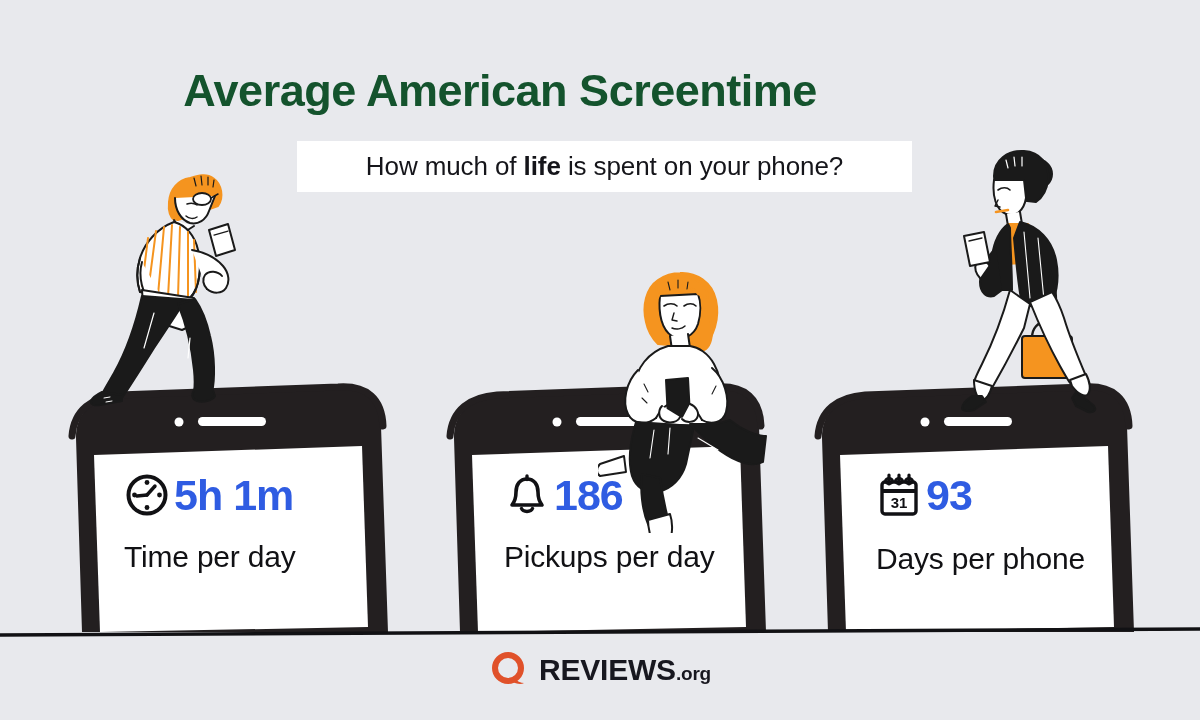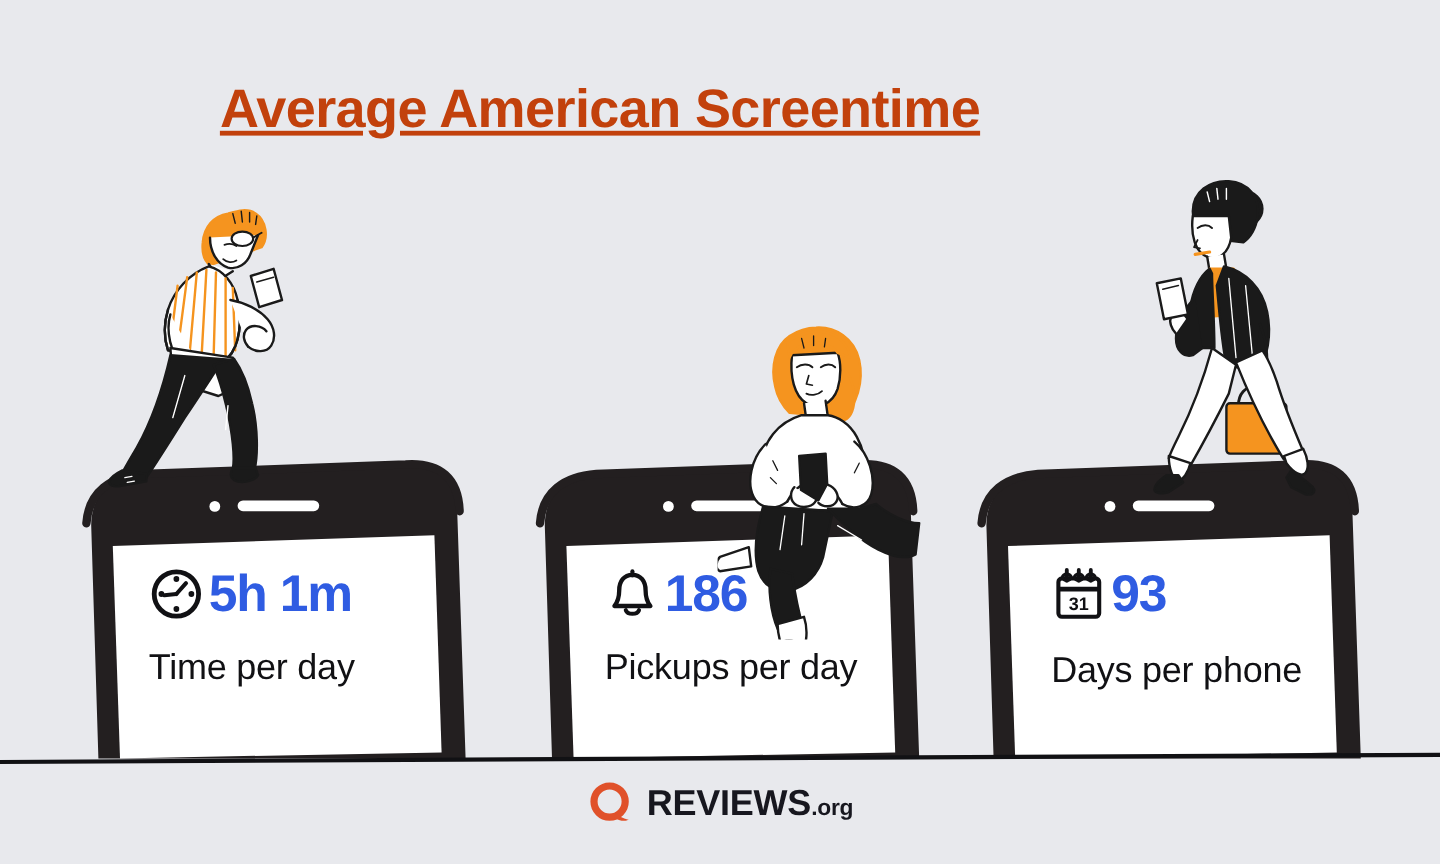--- a/index.html
+++ b/index.html
@@ -24,24 +24,23 @@
 
   
   #title {
     position: absolute;
     left: 0; top: 62px;
     width: 1000px;
     text-align: center;
     font-size: 45px;
     font-weight: bold;
     letter-spacing: -0.5px;
-    color: #c2410c;
+    color: #14532d;
     line-height: 58px;
     white-space: nowrap;
-    text-decoration: underline;
   }
   #subtitle-box {
     position: absolute;
     left: 297px; top: 141px;
     width: 615px; height: 51px;
     background: #ffffff;
     display: flex;
     align-items: center;
     justify-content: center;
   }
@@ -125,20 +124,23 @@
     letter-spacing: -0.2px;
   }
 </style>
 </head>
 <body>
 
 <div id="stage">
 
   <div id="title">Average American Screentime</div>
 
+  <div id="subtitle-box">
+    <div id="subtitle-text"><span>How much of </span><b>life</b><span> is spent on your phone?</span></div>
+  </div>
 
   <div class="phone" style="left:62px;">
     <svg width="330" height="250" viewBox="0 0 330 250">
       <path d="M14,56 C14,30 30,17 56,15 L275,7 C303,5 318,18 319,44 L326,250 L20,250 Z" fill="#231f20"></path>
       <path d="M10,54 C12,28 30,15 57,13 L276,5 C305,3 320,17 321,44" fill="none" stroke="#231f20" stroke-width="7" stroke-linecap="round"></path>
       <circle cx="117" cy="40" r="4.5" fill="#ffffff"></circle>
       <rect x="136" y="35" width="68" height="9" rx="4.5" fill="#ffffff"></rect>
       <path d="M32,73 L300,64 L306,245 L38,250 Z" fill="#ffffff"></path>
     </svg>
     <div class="screen-content" style="left:62px; top:90px;">

